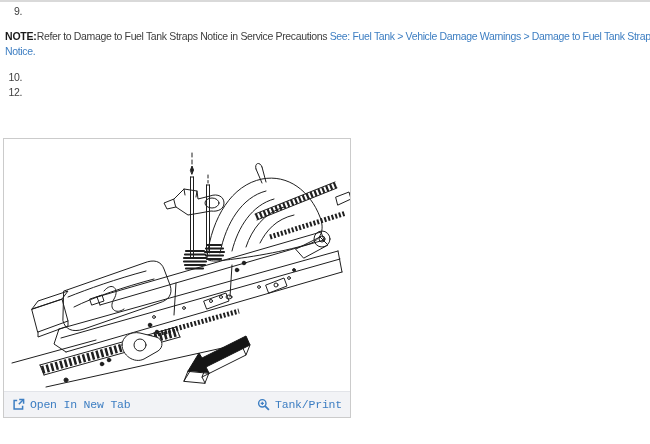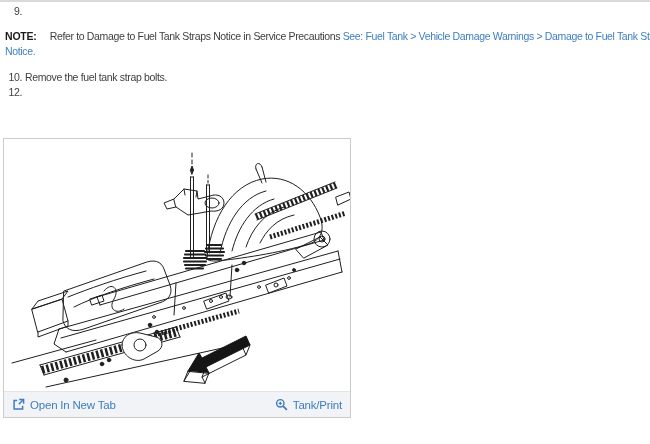--- a/index.html
+++ b/index.html
@@ -24,27 +24,28 @@
   .step { display: flex; }
   .step .num {
     display: inline-block;
     width: 17px;
     text-align: right;
     margin-right: 3px;
     flex: 0 0 17px;
   }
   .step9 { margin-bottom: 10px; }
   .note { margin-bottom: 11px; }
-  .note b { color: #1a1a1a; margin-right: 13px; letter-spacing: -0.2px; }
+  .note b { color: #1a1a1a; margin-right: 0; letter-spacing: -0.2px; }
   a.link, a.flink { color: #3d7ec2; text-decoration: none; cursor: pointer; }
   .figure-panel {
     margin: 38px 0 0 3px;
     width: 348px;
     border: 1px solid #cbcbcb;
     background: #ffffff;
+    font-family: Liberation Mono, monospace;
   }
   .figure-canvas {
     width: 346px; height: 252px;
     background: #ffffff;
     overflow: hidden;
   }
   .figure-footer {
     height: 26px;
     background: #f2f3f6;
     border-top: 1px solid #e2e4e9;
@@ -70,21 +71,20 @@
 <div class="instructions">
   <p class="step step9">
     <span class="num">9.</span>
   </p>
   <p class="note">
     <b>NOTE:</b><span>Refer to Damage to Fuel Tank Straps Notice in Service Precautions</span>
     <a class="link"><span>See: Fuel Tank &gt; Vehicle Damage Warnings &gt; Damage to Fuel Tank Straps</span><br><span>Notice.</span></a>
   </p>
   <p class="step">
     <span class="num">10.</span>
-    <span class="txt">Remove the fuel tank strap bolts.</span>
   </p>
   <p class="step">
     <span class="num">12.</span>
   </p>
 </div>
 
 <div class="figure-panel">
   <div class="figure-canvas">
     
     <svg class="diagram" width="346" height="252" viewBox="0 0 346 252">

